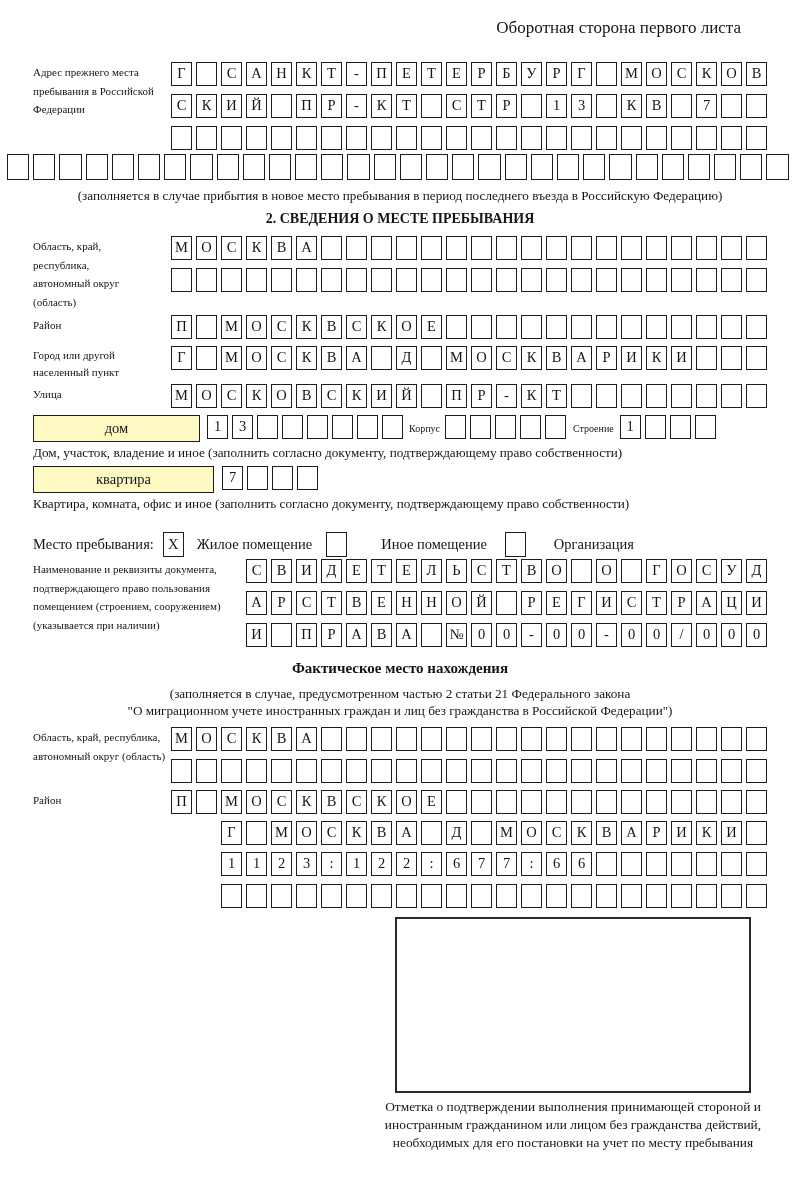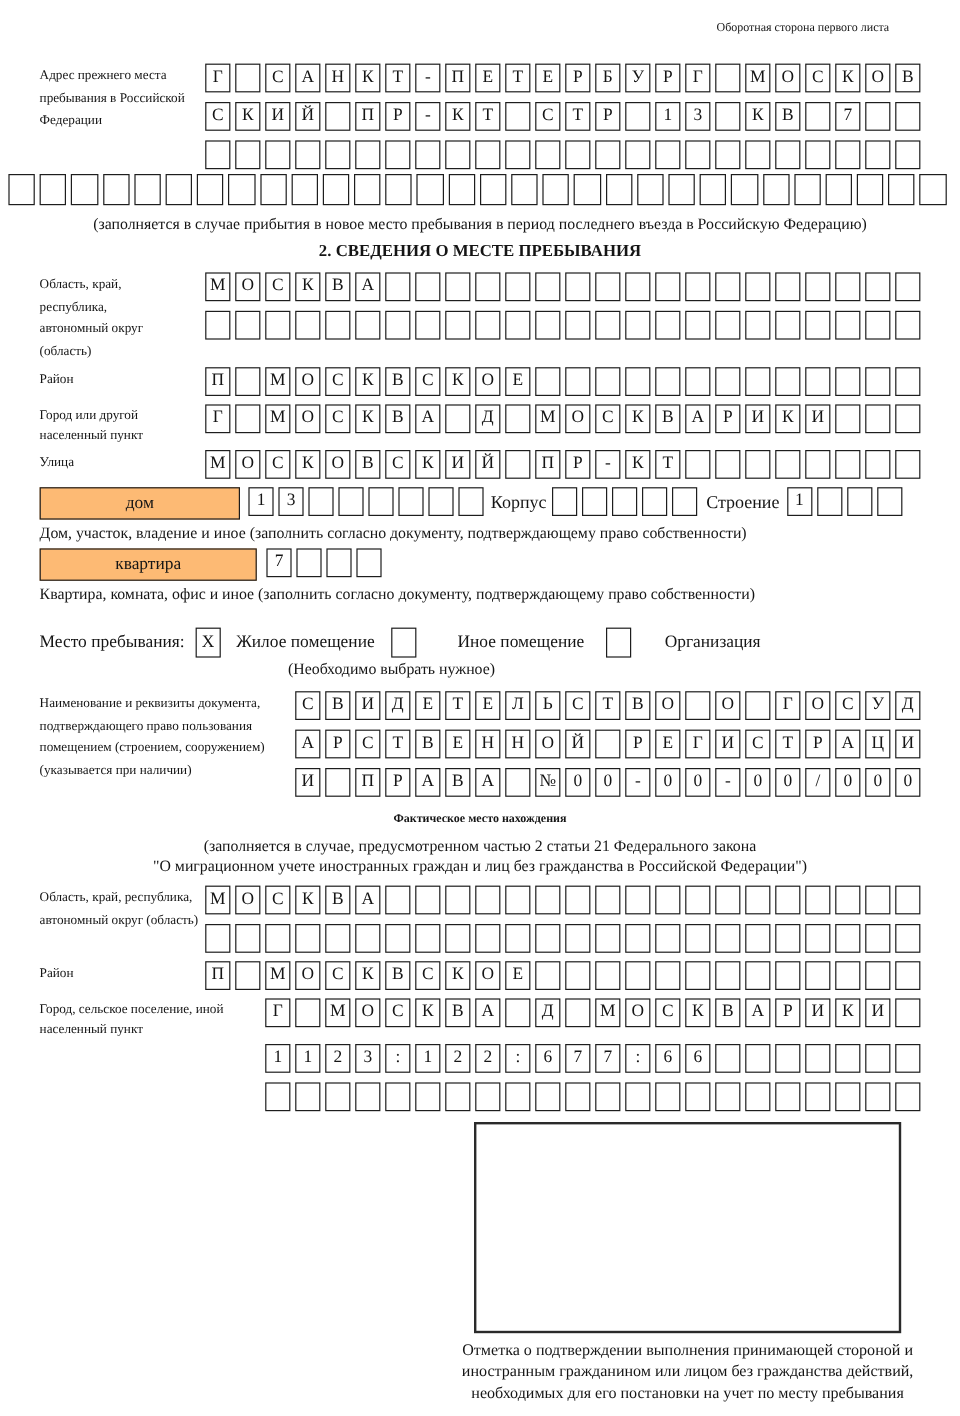--- a/index.html
+++ b/index.html
@@ -3,21 +3,21 @@
 <meta charset="utf-8">
 <style>
   html,body{margin:0;padding:0;background:#ffffff;}
   body{
     width:800px;height:1180px;overflow:hidden;
     font-family:"Liberation Serif","DejaVu Serif",serif;
     color:#151515;
     -webkit-font-smoothing:antialiased;
   }
   .page{padding:14px 33px 0 33px;position:relative;}
-  .side-note{text-align:right;font-size:10px;margin:4px 26px 24px 0;}
+  .side-note{text-align:right;font-size:17px;margin:4px 26px 24px 0;}
 
   
   .cellrow{white-space:nowrap;height:27px;line-height:0;}
   .cell{
     display:inline-block;box-sizing:border-box;
     width:21px;height:24px;margin-right:4px;
     border:1.6px solid #1d1d1d;
     font-size:14.5px;line-height:21px;text-align:center;
     vertical-align:top;background:#fff;
   }
@@ -28,28 +28,28 @@
   .wide-row{margin-left:-26px;height:30px;line-height:0;margin-top:1px;}
   .wide-row .cell{width:22.2px;height:26px;margin-right:4px;}
 
   .form-row{display:flex;align-items:flex-start;margin-bottom:4px;}
   .form-row .label{font-size:11px;line-height:18.5px;padding-top:1px;}
   .form-row .cells{margin-left:auto;}
 
   .caption{font-size:13.2px;line-height:17px;}
   .caption.center{text-align:center;}
   .sec-title{text-align:center;font-weight:bold;font-size:14px;margin:7px 0 9px 0;}
-  .fact-title{text-align:center;font-weight:bold;font-size:10px;margin:10px 0 8px 0;}
+  .fact-title{text-align:center;font-weight:bold;font-size:15px;margin:10px 0 8px 0;}
 
   .field-rect{
     box-sizing:border-box;border:1.6px solid #1d1d1d;height:27px;
     display:inline-flex;align-items:center;justify-content:center;
-    font-size:14.5px;background:#fdba74;
+    font-size:14.5px;background:#fef9c3;
   }
-  .inline-lbl{font-size:15px;line-height:27px;display:inline-block;}
+  .inline-lbl{font-size:10px;line-height:27px;display:inline-block;}
 
   .checkbox{
     display:inline-block;box-sizing:border-box;width:21px;height:25px;
     border:1.6px solid #1d1d1d;font-size:14.5px;line-height:22px;
     text-align:center;vertical-align:middle;background:#fff;
   }
   .mp-row{display:flex;align-items:center;margin-top:20px;margin-bottom:2px;font-size:14.5px;}
   .mp-hint{font-size:13.2px;margin:0 0 10px 207px;}
 
   .stamp-box{
@@ -130,21 +130,20 @@
 
   <div class="mp-row">
     <span style="margin-right:9px;">Место пребывания:</span>
     <span class="checkbox" style="margin-right:13px;">X</span>
     <span style="margin-right:14px;">Жилое помещение</span>
     <span class="checkbox" style="margin-right:34px;"></span>
     <span style="margin-right:18px;">Иное помещение</span>
     <span class="checkbox" style="margin-right:28px;"></span>
     <span>Организация</span>
   </div>
-  <div class="mp-hint">(Необходимо выбрать нужное)</div>
 
   <div class="form-row">
     <div class="label" style="width:216px;">Наименование и реквизиты документа, подтверждающего право пользования помещением (строением, сооружением) (указывается при наличии)</div>
     <div class="cells stack">
       <div class="cellrow"><span class="cell">С</span><span class="cell">В</span><span class="cell">И</span><span class="cell">Д</span><span class="cell">Е</span><span class="cell">Т</span><span class="cell">Е</span><span class="cell">Л</span><span class="cell">Ь</span><span class="cell">С</span><span class="cell">Т</span><span class="cell">В</span><span class="cell">О</span><span class="cell"></span><span class="cell">О</span><span class="cell"></span><span class="cell">Г</span><span class="cell">О</span><span class="cell">С</span><span class="cell">У</span><span class="cell">Д</span></div>
       <div class="cellrow"><span class="cell">А</span><span class="cell">Р</span><span class="cell">С</span><span class="cell">Т</span><span class="cell">В</span><span class="cell">Е</span><span class="cell">Н</span><span class="cell">Н</span><span class="cell">О</span><span class="cell">Й</span><span class="cell"></span><span class="cell">Р</span><span class="cell">Е</span><span class="cell">Г</span><span class="cell">И</span><span class="cell">С</span><span class="cell">Т</span><span class="cell">Р</span><span class="cell">А</span><span class="cell">Ц</span><span class="cell">И</span></div>
       <div class="cellrow"><span class="cell">И</span><span class="cell"></span><span class="cell">П</span><span class="cell">Р</span><span class="cell">А</span><span class="cell">В</span><span class="cell">А</span><span class="cell"></span><span class="cell">№</span><span class="cell">0</span><span class="cell">0</span><span class="cell">-</span><span class="cell">0</span><span class="cell">0</span><span class="cell">-</span><span class="cell">0</span><span class="cell">0</span><span class="cell">/</span><span class="cell">0</span><span class="cell">0</span><span class="cell">0</span></div>
     </div>
   </div>
 
@@ -161,21 +160,20 @@
   </div>
 
   <div class="form-row">
     <div class="label">Район</div>
     <div class="cells">
       <div class="cellrow"><span class="cell">П</span><span class="cell"></span><span class="cell">М</span><span class="cell">О</span><span class="cell">С</span><span class="cell">К</span><span class="cell">В</span><span class="cell">С</span><span class="cell">К</span><span class="cell">О</span><span class="cell">Е</span><span class="cell"></span><span class="cell"></span><span class="cell"></span><span class="cell"></span><span class="cell"></span><span class="cell"></span><span class="cell"></span><span class="cell"></span><span class="cell"></span><span class="cell"></span><span class="cell"></span><span class="cell"></span><span class="cell"></span></div>
     </div>
   </div>
 
   <div class="form-row">
-    <div class="label" style="width:190px;line-height:16.5px;">Город, сельское поселение, иной населенный пункт</div>
     <div class="cells">
       <div class="cellrow"><span class="cell">Г</span><span class="cell"></span><span class="cell">М</span><span class="cell">О</span><span class="cell">С</span><span class="cell">К</span><span class="cell">В</span><span class="cell">А</span><span class="cell"></span><span class="cell">Д</span><span class="cell"></span><span class="cell">М</span><span class="cell">О</span><span class="cell">С</span><span class="cell">К</span><span class="cell">В</span><span class="cell">А</span><span class="cell">Р</span><span class="cell">И</span><span class="cell">К</span><span class="cell">И</span><span class="cell"></span></div>
     </div>
   </div>
 
   <div class="form-row mb0">
     <div class="cells stack">
       <div class="cellrow"><span class="cell">1</span><span class="cell">1</span><span class="cell">2</span><span class="cell">3</span><span class="cell">:</span><span class="cell">1</span><span class="cell">2</span><span class="cell">2</span><span class="cell">:</span><span class="cell">6</span><span class="cell">7</span><span class="cell">7</span><span class="cell">:</span><span class="cell">6</span><span class="cell">6</span><span class="cell"></span><span class="cell"></span><span class="cell"></span><span class="cell"></span><span class="cell"></span><span class="cell"></span><span class="cell"></span></div>
       <div class="cellrow"><span class="cell"></span><span class="cell"></span><span class="cell"></span><span class="cell"></span><span class="cell"></span><span class="cell"></span><span class="cell"></span><span class="cell"></span><span class="cell"></span><span class="cell"></span><span class="cell"></span><span class="cell"></span><span class="cell"></span><span class="cell"></span><span class="cell"></span><span class="cell"></span><span class="cell"></span><span class="cell"></span><span class="cell"></span><span class="cell"></span><span class="cell"></span><span class="cell"></span></div>
     </div>

